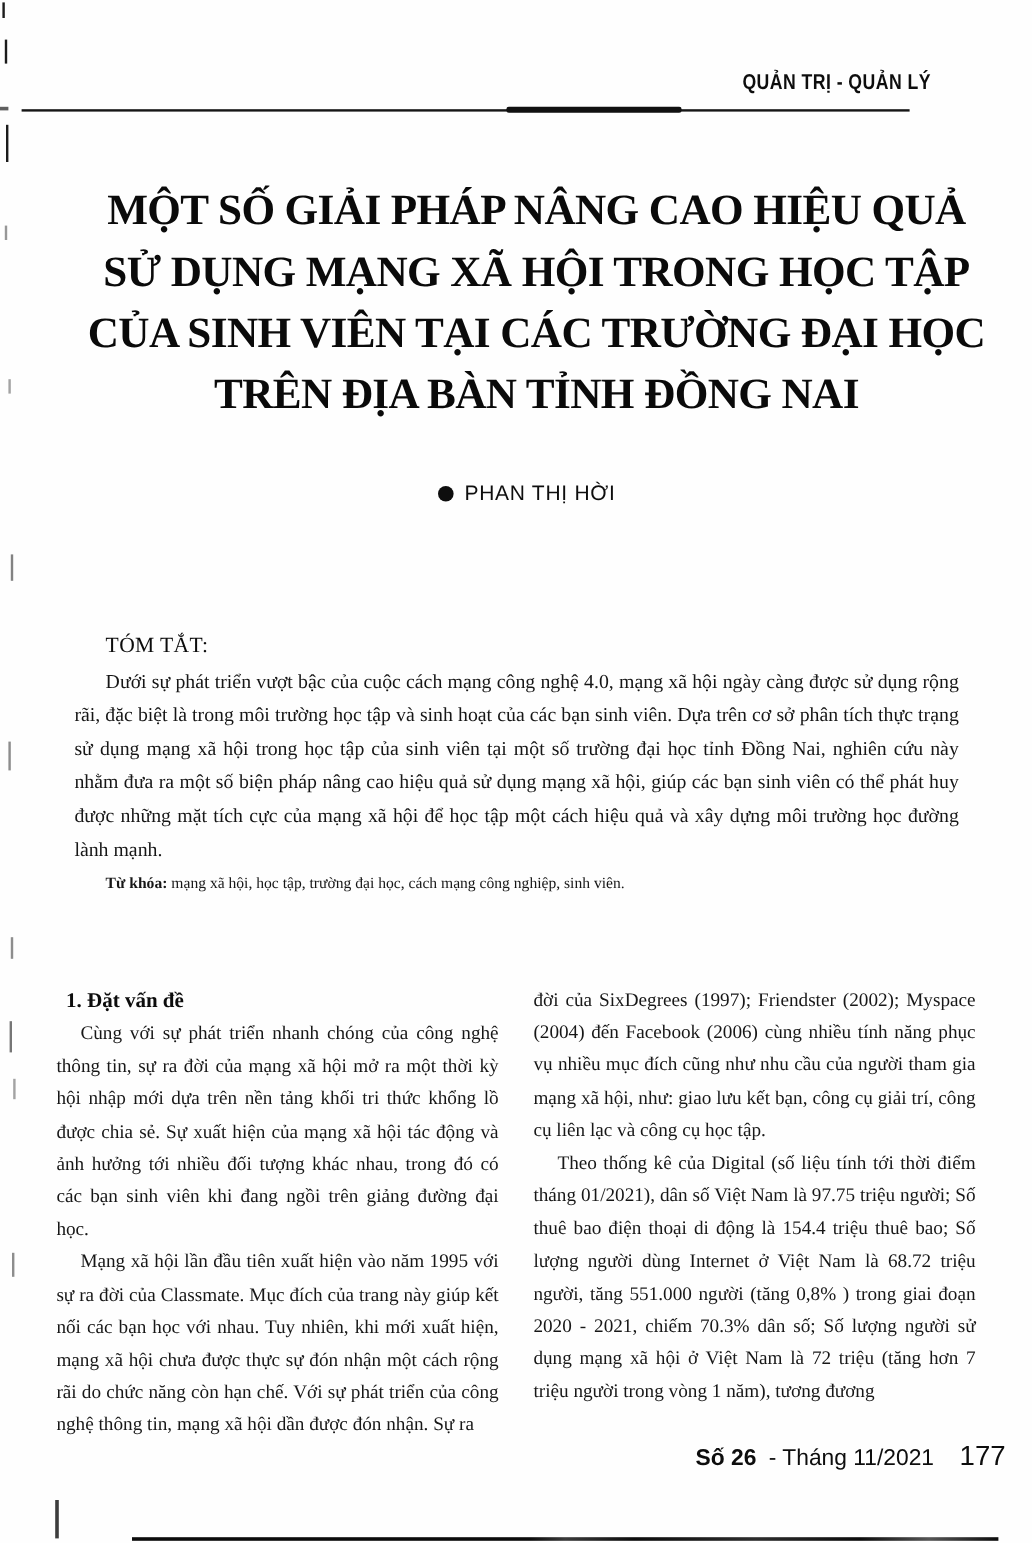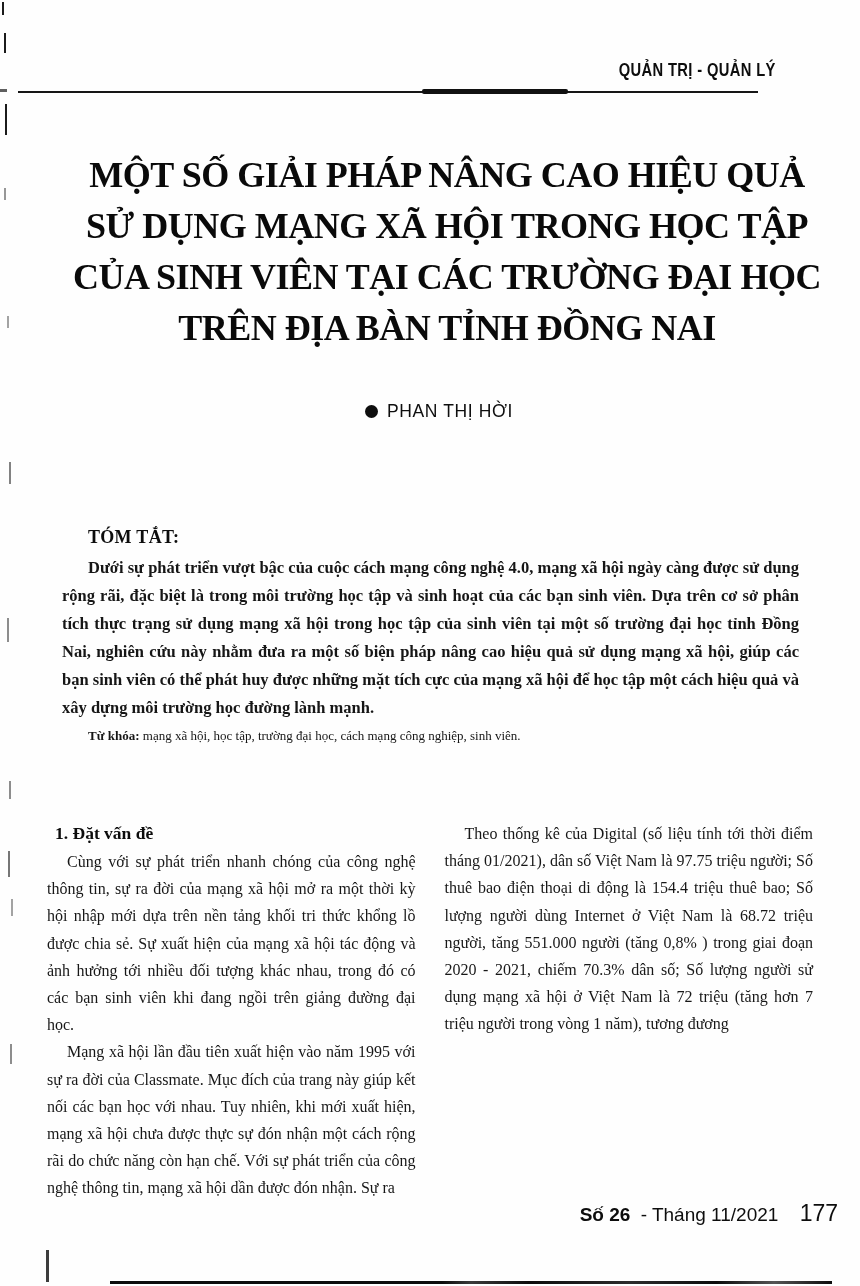--- a/index.html
+++ b/index.html
@@ -75,34 +75,33 @@
     vertical-align: -1px;
   }
 
   
   .abstract {
     position: absolute;
     top: 527px; left: 62px;
     width: 737px;
   }
   .abstract-heading {
-    font-weight: 700;
+    font-weight: 400;
     font-size: 18px;
     letter-spacing: 0.3px;
     margin: 0 0 6px 26px;
     color: #0c0c0c;
   }
   .abstract-body {
     margin: 0;
     font-size: 16.5px;
     line-height: 28px;
     text-align: justify;
     text-indent: 26px;
     color: #161616;
-    font-weight: bold;
   }
   .keywords-line {
     margin: 0;
     font-size: 13px;
     line-height: 28px;
     text-indent: 26px;
     color: #161616;
   }
   .keywords-label { font-weight: 700; }
 
@@ -214,20 +213,21 @@
     <p class="keywords-line"><span class="keywords-label">Từ khóa:</span><span> mạng xã hội, học tập, trường đại học, cách mạng công nghiệp, sinh viên.</span></p>
   </div>
 
   <div class="body-columns">
     <div class="col">
       <h3 class="section-heading">1. Đặt vấn đề</h3>
       <p class="body-par">Cùng với sự phát triển nhanh chóng của công nghệ thông tin, sự ra đời của mạng xã hội mở ra một thời kỳ hội nhập mới dựa trên nền tảng khối tri thức khổng lồ được chia sẻ. Sự xuất hiện của mạng xã hội tác động và ảnh hưởng tới nhiều đối tượng khác nhau, trong đó có các bạn sinh viên khi đang ngồi trên giảng đường đại học.</p>
       <p class="body-par">Mạng xã hội lần đầu tiên xuất hiện vào năm 1995 với sự ra đời của Classmate. Mục đích của trang này giúp kết nối các bạn học với nhau. Tuy nhiên, khi mới xuất hiện, mạng xã hội chưa được thực sự đón nhận một cách rộng rãi do chức năng còn hạn chế. Với sự phát triển của công nghệ thông tin, mạng xã hội dần được đón nhận. Sự ra</p>
     </div>
     <div class="col">
+      <p class="body-par no-indent">đời của SixDegrees (1997); Friendster (2002); Myspace (2004) đến Facebook (2006) cùng nhiều tính năng phục vụ nhiều mục đích cũng như nhu cầu của người tham gia mạng xã hội, như: giao lưu kết bạn, công cụ giải trí, công cụ liên lạc và công cụ học tập.</p>
       <p class="body-par">Theo thống kê của Digital (số liệu tính tới thời điểm tháng 01/2021), dân số Việt Nam là 97.75 triệu người; Số thuê bao điện thoại di động là 154.4 triệu thuê bao; Số lượng người dùng Internet ở Việt Nam là 68.72 triệu người, tăng 551.000 người (tăng 0,8% ) trong giai đoạn 2020 - 2021, chiếm 70.3% dân số; Số lượng người sử dụng mạng xã hội ở Việt Nam là 72 triệu (tăng hơn 7 triệu người trong vòng 1 năm), tương đương</p>
     </div>
   </div>
 
   <div class="page-footer">
     <span class="footer-issue">Số 26</span>
     <span class="footer-date">- Tháng 11/2021</span>
     <span class="footer-pagenum">177</span>
   </div>
 

